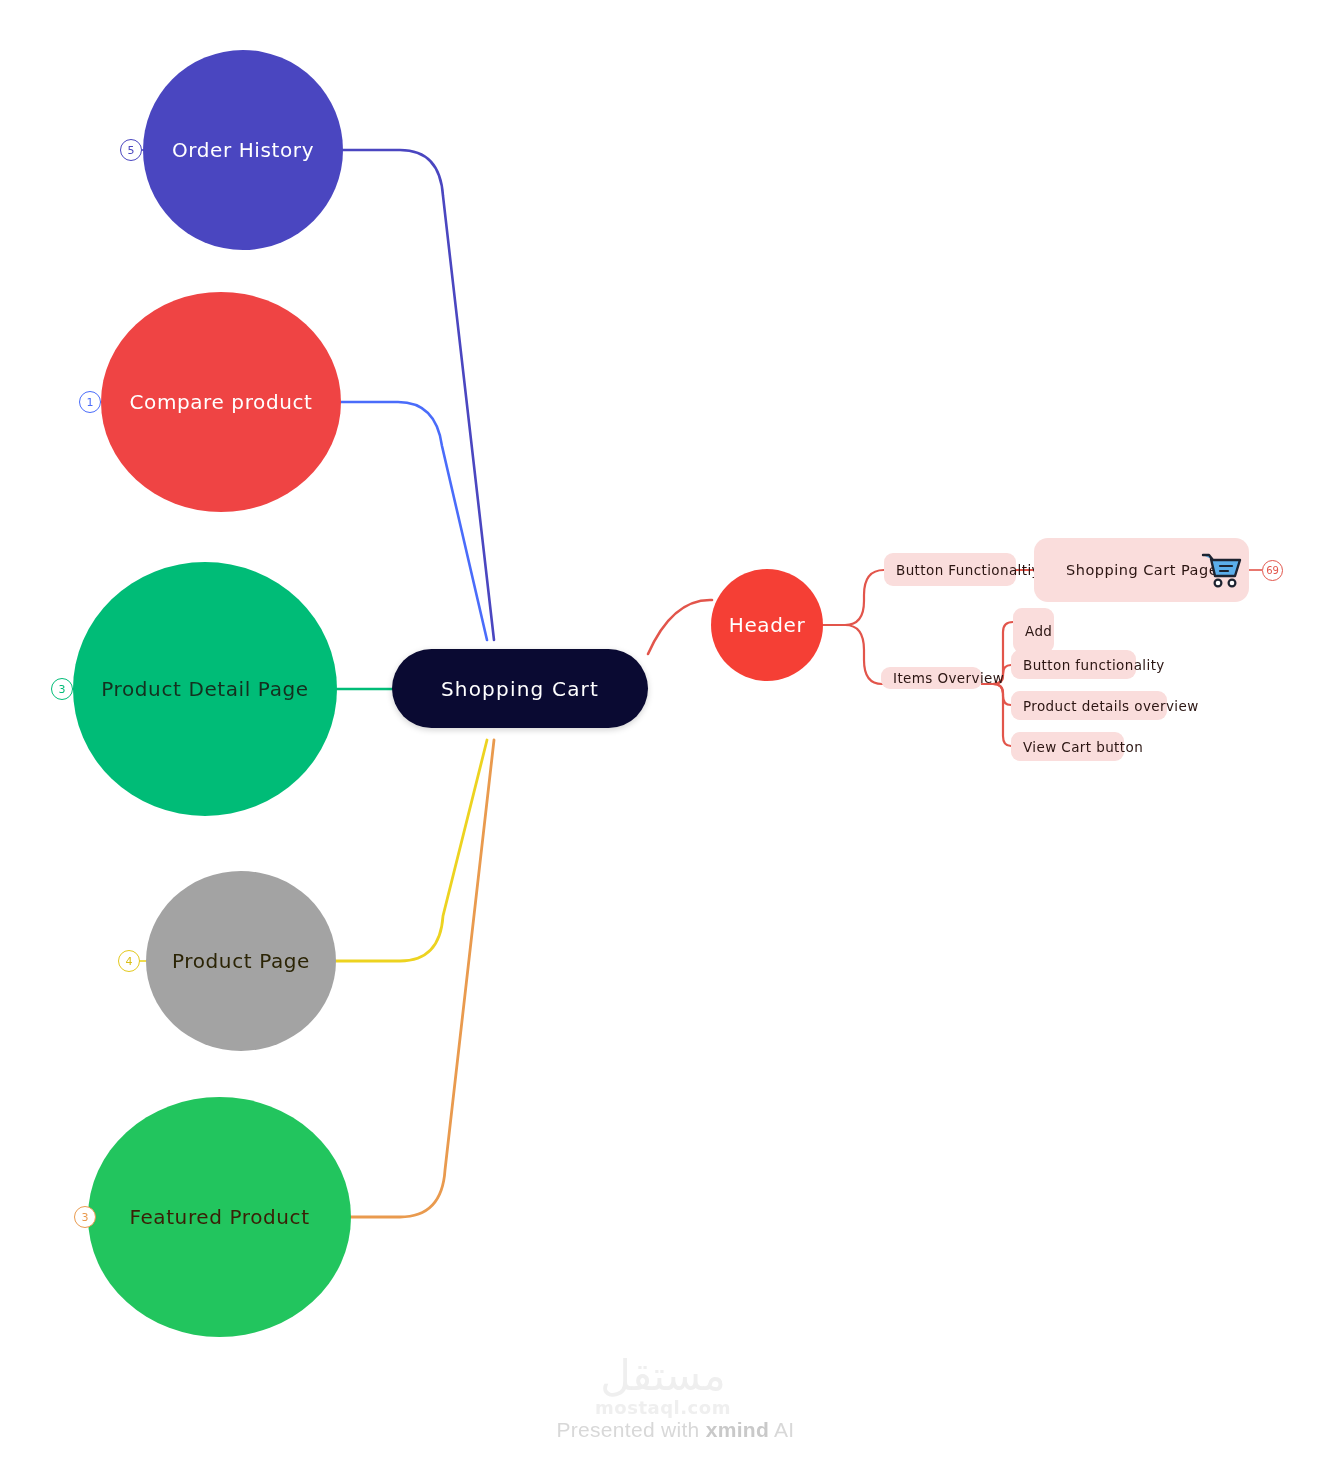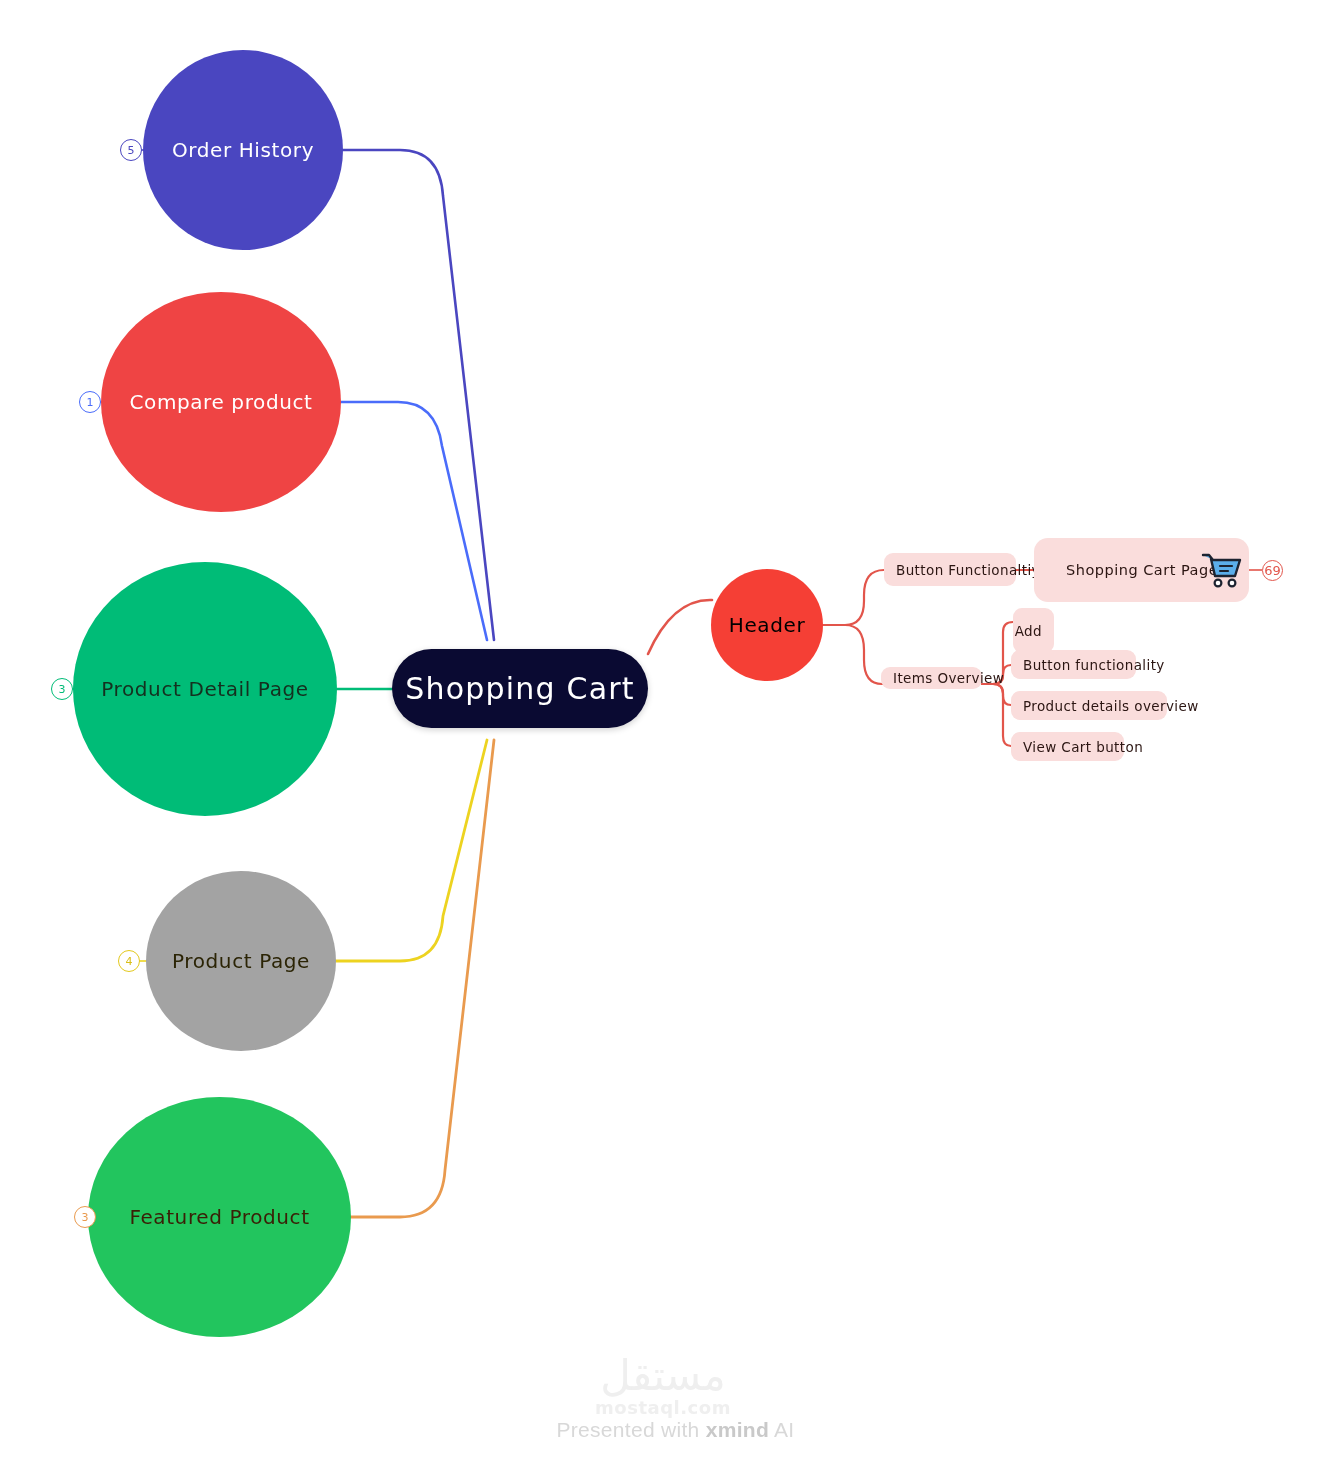--- a/index.html
+++ b/index.html
@@ -47,21 +47,21 @@
     padding: 0 12px;
   }
 
   .root-node {
     background: #0A0A32;
     border-radius: 40px;
     box-shadow: 0 2px 6px rgba(0,0,0,0.18);
   }
   .root-node .label {
     color: #ffffff;
-    font-size: 30px;
+    font-size: 20px;
     letter-spacing: 1.2px;
   }
 
   .pill {
     background: #FADDDC;
     border-radius: 9px;
     padding: 6px 12px;
     justify-content: flex-start;
   }
   .pill .label {
@@ -211,21 +211,21 @@
   </div>
   <div class="badge" style="left:74px; top:1206px; width:22px; height:22px; border:1.5px solid #E99A4E;">
     <span style="color:#E99A4E; font-size:11px;">3</span>
   </div>
 
   <div class="node root-node" style="left:392px; top:649px; width:256px; height:79px;">
     <span class="label">Shopping Cart</span>
   </div>
 
   <div class="node bubble" style="left:711px; top:569px; width:112px; height:112px; background:#F53F35;">
-    <span class="label" style="color:#000000;">Header</span>
+    <span class="label" style="color:#ffffff;">Header</span>
   </div>
 
   <div class="node pill" style="left:884px; top:553px; width:132px; height:33px;">
     <span class="label">Button Functionaltiy</span>
   </div>
 
   <div class="node pill" style="left:881px; top:667px; width:101px; height:22px;">
     <span class="label">Items Overview</span>
   </div>
 
@@ -235,24 +235,24 @@
   <div class="cart-icon" style="left:1200px; top:550px;">
     <svg viewBox="0 0 44 40" width="44" height="40">
       <path d="M3 5 H9 L13 10 H40 L35 26 H15 L11 9" fill="#5BAEEA" stroke="#1D2330" stroke-width="2.4" stroke-linecap="round" stroke-linejoin="round"></path>
       <line x1="20" y1="16" x2="32" y2="16" stroke="#1D2330" stroke-width="2.2" stroke-linecap="round"></line>
       <line x1="20" y1="21" x2="28" y2="21" stroke="#1D2330" stroke-width="2.2" stroke-linecap="round"></line>
       <circle cx="18" cy="33" r="3.4" fill="#FFFFFF" stroke="#1D2330" stroke-width="2.2"></circle>
       <circle cx="32" cy="33" r="3.4" fill="#FFFFFF" stroke="#1D2330" stroke-width="2.2"></circle>
     </svg>
   </div>
   <div class="badge" style="left:1262px; top:560px; width:21px; height:21px; border:1.5px solid #E2554B;">
-    <span style="color:#E2554B; font-size:13px;">69</span>
-  </div>
-
-  <div class="node pill" style="left:1013px; top:608px; width:41px; height:45px;justify-content:flex-end;">
+    <span style="color:#E2554B; font-size:10px;">69</span>
+  </div>
+
+  <div class="node pill" style="left:1013px; top:608px; width:41px; height:45px;">
     <span class="label">Add</span>
   </div>
 
   <div class="node pill" style="left:1011px; top:650px; width:125px; height:29px;">
     <span class="label">Button functionality</span>
   </div>
 
   <div class="node pill" style="left:1011px; top:691px; width:156px; height:29px;">
     <span class="label">Product details overview</span>
   </div>

